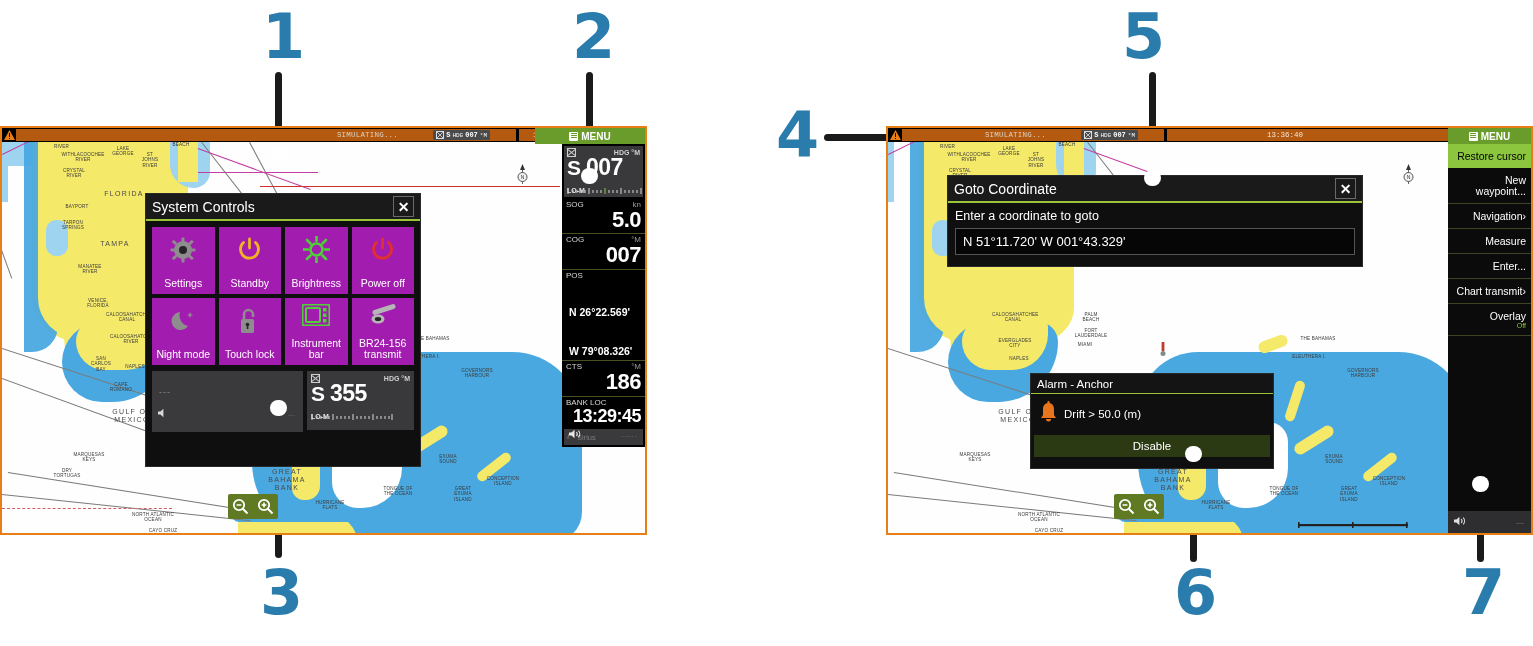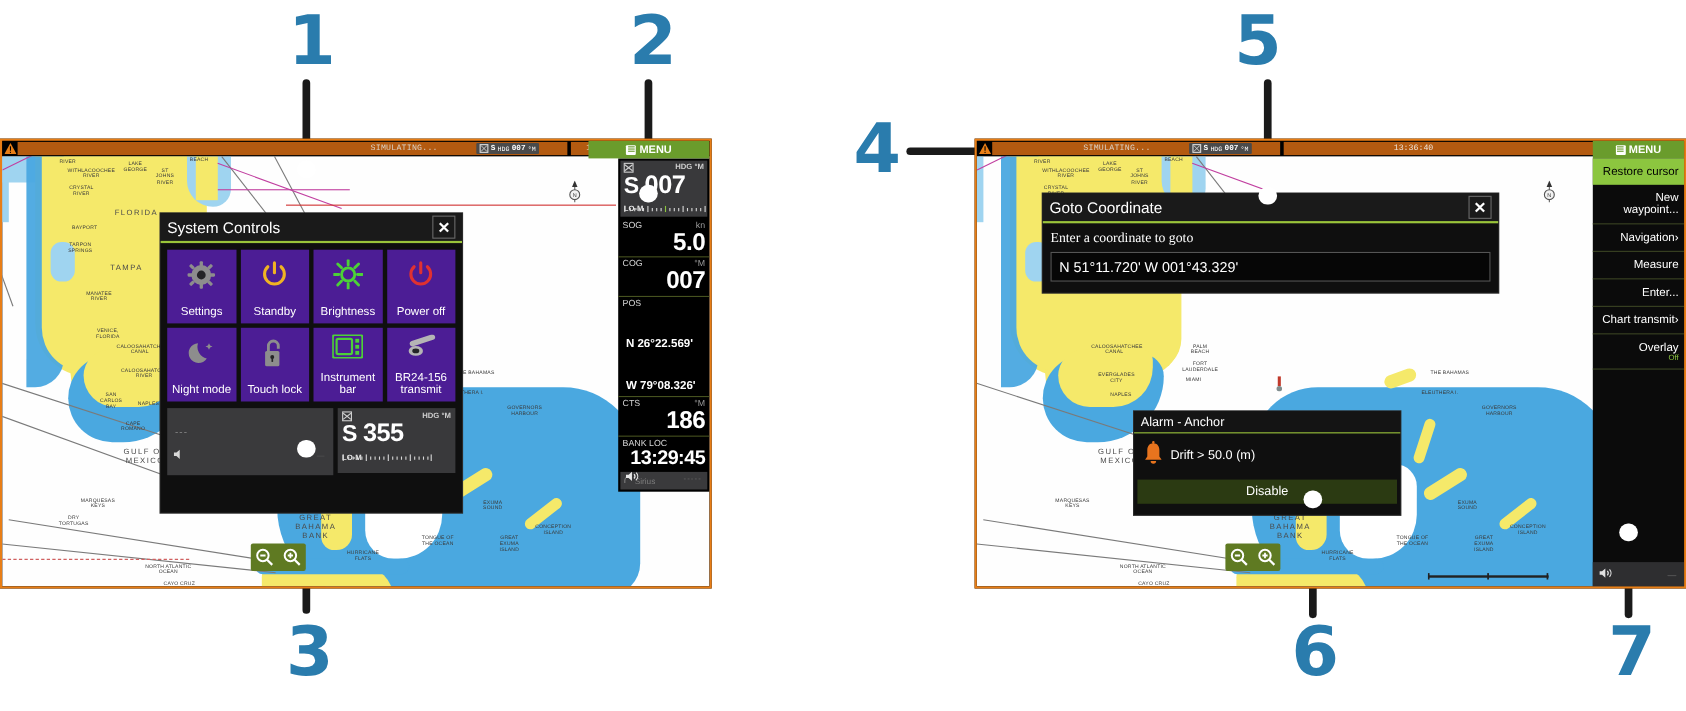--- a/index.html
+++ b/index.html
@@ -96,34 +96,34 @@
   
   .dlg{position:absolute;background:#0f0f0f;z-index:20;box-shadow:0 0 0 1px #2a2a2a;}
   .dlg-title{height:25px;background:#1a1a1a;border-bottom:2px solid #9ac43a;
      display:flex;align-items:center;justify-content:space-between;padding:0 6px;}
   .dlg-title h1{margin:0;color:#fff;font-size:14px;font-weight:normal;}
   .dlg-x{width:19px;height:19px;border:1px solid #6a6a6a;color:#fff;font-size:14px;
      display:flex;align-items:center;justify-content:center;line-height:1;font-weight:bold;}
 
   
   .sc-grid{display:grid;grid-template-columns:repeat(4,1fr);gap:4px;padding:6px;}
-  .sc-tile{background:#4c1d95;height:62px;display:flex;flex-direction:column;
+  .sc-tile{background:#a21caf;height:62px;display:flex;flex-direction:column;
      align-items:center;justify-content:flex-end;padding-bottom:5px;gap:5px;}
   .sc-tile .ico{flex:1;display:flex;align-items:center;justify-content:center;}
   .sc-tile .lbl{color:#fff;font-size:10.5px;text-align:center;line-height:1.05;}
   .sc-bottom{display:flex;gap:4px;padding:0 6px 6px;}
   .sc-audio{background:#3a3a3c;flex:1;height:53px;position:relative;padding:4px;}
   .sc-audio .dash{color:#8a8a8a;font-size:9px;position:absolute;left:7px;top:16px;letter-spacing:1px;}
   .sc-audio .spk{position:absolute;left:6px;bottom:12px;color:#d8d8d8;font-size:9px;}
   .sc-audio .tail{position:absolute;right:8px;bottom:14px;color:#5a5a5a;font-size:7px;}
   .sc-hdg{background:#39393b;width:99px;height:53px;padding:3px 4px;position:relative;}
 
   
   .gc-body{padding:6px 7px 0;}
-  .gc-prompt{color:#fff;font-size:12.5px;margin-bottom:5px;font-family:Liberation Serif, serif;}
+  .gc-prompt{color:#fff;font-size:12.5px;margin-bottom:5px;}
   .gc-input{background:#060606;border:1px solid #555;color:#fff;font-size:13px;
      padding:5px 7px;}
   .gc-btns{display:flex;margin-top:7px;gap:2px;}
   .gc-ok{flex:1;background:#2c3a12;color:#fff;font-size:13px;text-align:center;padding:6px 0;}
   .gc-cancel{flex:1;background:#242424;color:#fff;font-size:13px;text-align:center;padding:6px 0;}
 
   
   .al-title{height:19px;background:#141414;border-bottom:1px solid #9ac43a;
      display:flex;align-items:center;padding:0 6px;}
   .al-title h2{margin:0;color:#fff;font-size:11.5px;font-weight:normal;}

